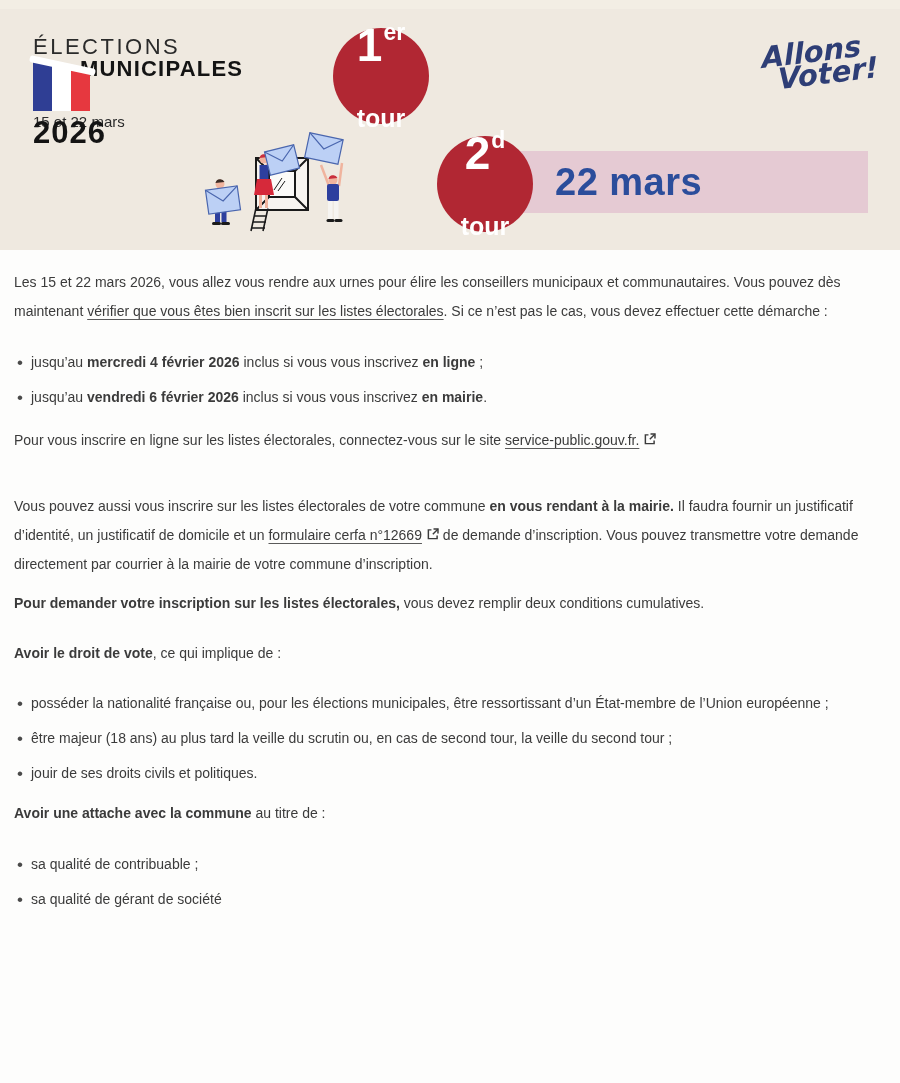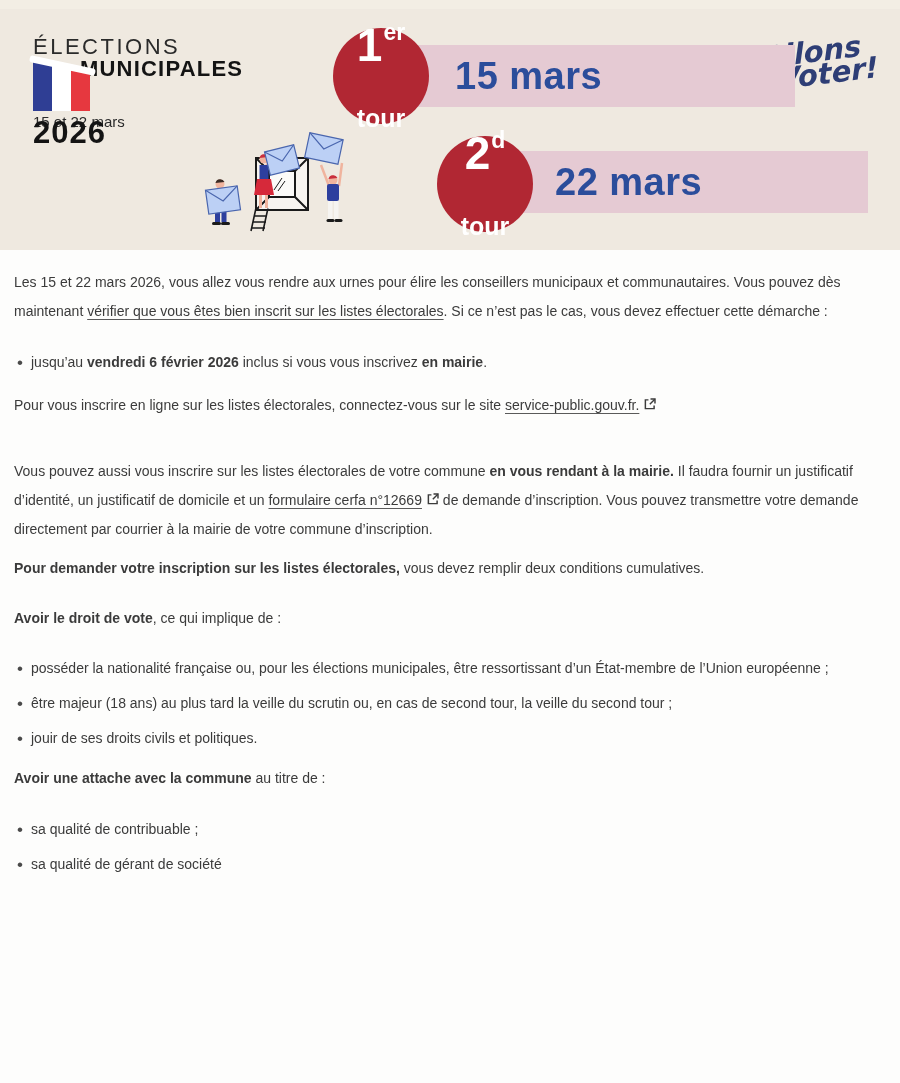--- a/index.html
+++ b/index.html
@@ -137,23 +137,20 @@
         <circle cx="143" cy="52" r="4.5" fill="#f0b49e"></circle>
         <path d="M138.5 51 a4.8 4.8 0 0 1 9 -1 l-9 1 z" fill="#c92f3d"></path>
         <rect x="137" y="56" width="12" height="17" rx="2" fill="#2d3f9e"></rect>
         <rect x="138" y="73" width="4.5" height="18" fill="#f6f4f1"></rect>
         <rect x="144" y="73" width="4.5" height="18" fill="#f6f4f1"></rect>
         <rect x="136.5" y="91" width="8" height="3" rx="1.5" fill="#1a1a1a"></rect>
         <rect x="144.5" y="91" width="8" height="3" rx="1.5" fill="#1a1a1a"></rect>
       </g>
     </svg>
 
-    <div class="datebar" style="left:405px; top:45px; width:390px; background:#e5cad3;">
-      <span class="date" style="color:#2b4d9b; padding-left:50px;">15 mars</span>
-    </div>
     <div class="round" style="left:333px; top:28px; background:#b12733;">
       <div class="round-num"><span>1</span><sup>er</sup></div>
       <div class="round-label">tour</div>
     </div>
 
     <div class="datebar" style="left:470px; top:151px; width:398px; background:#e5cad3;">
       <span class="date" style="color:#2b4d9b; padding-left:85px;">22 mars</span>
     </div>
     <div class="round" style="left:437px; top:136px; background:#b12733;">
       <div class="round-num"><span>2</span><sup>d</sup></div>
@@ -164,20 +161,21 @@
       <div>Allons</div>
       <div class="l2">Voter!</div>
     </div>
   </header>
 
   <main class="article">
 
     <p class="b0"><span>Les 15 et 22 mars 2026, vous allez vous rendre aux urnes pour élire les conseillers municipaux et communautaires. Vous pouvez dès maintenant </span><a href="#" class="link">vérifier que vous êtes bien inscrit sur les listes électorales</a><span>. Si ce n’est pas le cas, vous devez effectuer cette démarche :</span></p>
 
     <ul class="blist b1">
+      <li><span>jusqu’au </span><span style="font-weight: 700;">mercredi 4 février 2026</span><span> inclus si vous vous inscrivez </span><span style="font-weight: 700;">en ligne</span><span> ;</span></li>
       <li><span>jusqu’au </span><span style="font-weight: 700;">vendredi 6 février 2026</span><span> inclus si vous vous inscrivez </span><span style="font-weight: 700;">en mairie</span><span>.</span></li>
     </ul>
 
     <p class="b2"><span>Pour vous inscrire en ligne sur les listes électorales, connectez-vous sur le site </span><a href="#" class="link">service-public.gouv.fr.<span class="ext-ico"><svg viewBox="0 0 14 14" width="12" height="12">
               <path d="M5.2 2.2H1.6v10.2h10.2V8.8" fill="none" stroke="currentColor" stroke-width="1.7"></path>
               <path d="M7.6 1.2h5.2v5.2" fill="none" stroke="currentColor" stroke-width="1.7"></path>
               <path d="M12.6 1.4 6.8 7.2" fill="none" stroke="currentColor" stroke-width="1.7"></path>
             </svg></span></a></p>
 
     <p class="b3"><span>Vous pouvez aussi vous inscrire sur les listes électorales de votre commune </span><span style="font-weight: 700;">en vous rendant à la mairie.</span><span> Il faudra fournir un justificatif d’identité, un justificatif de domicile et un </span><a href="#" class="link">formulaire cerfa n°12669<span class="ext-ico"><svg viewBox="0 0 14 14" width="12" height="12">

